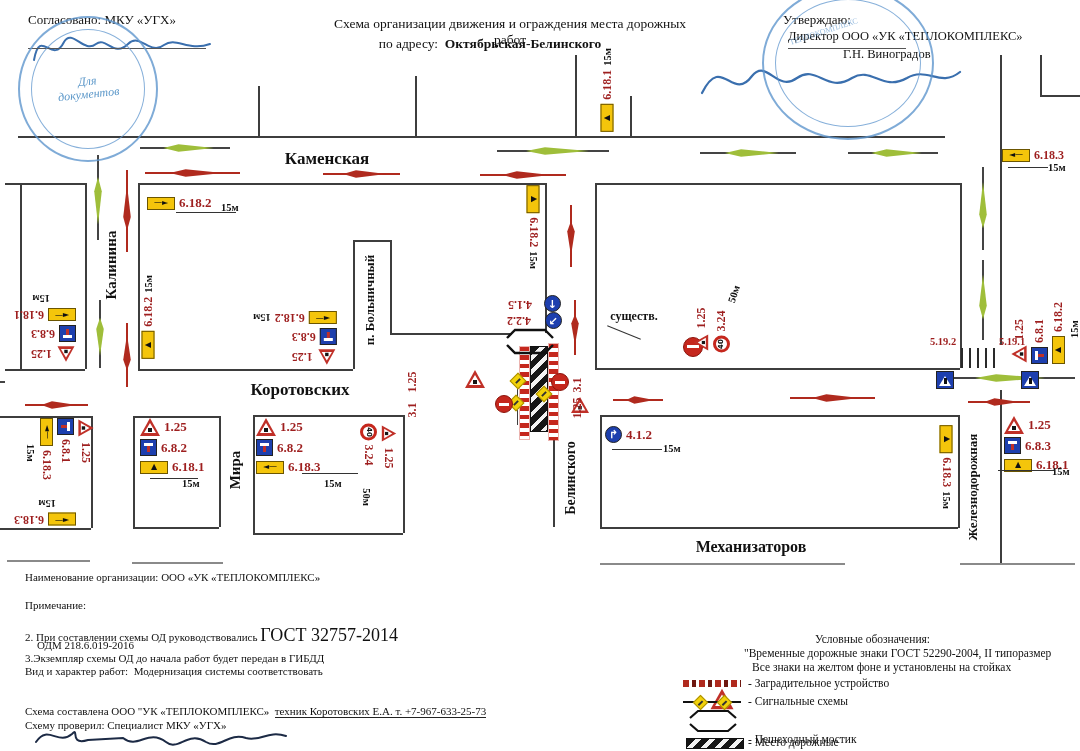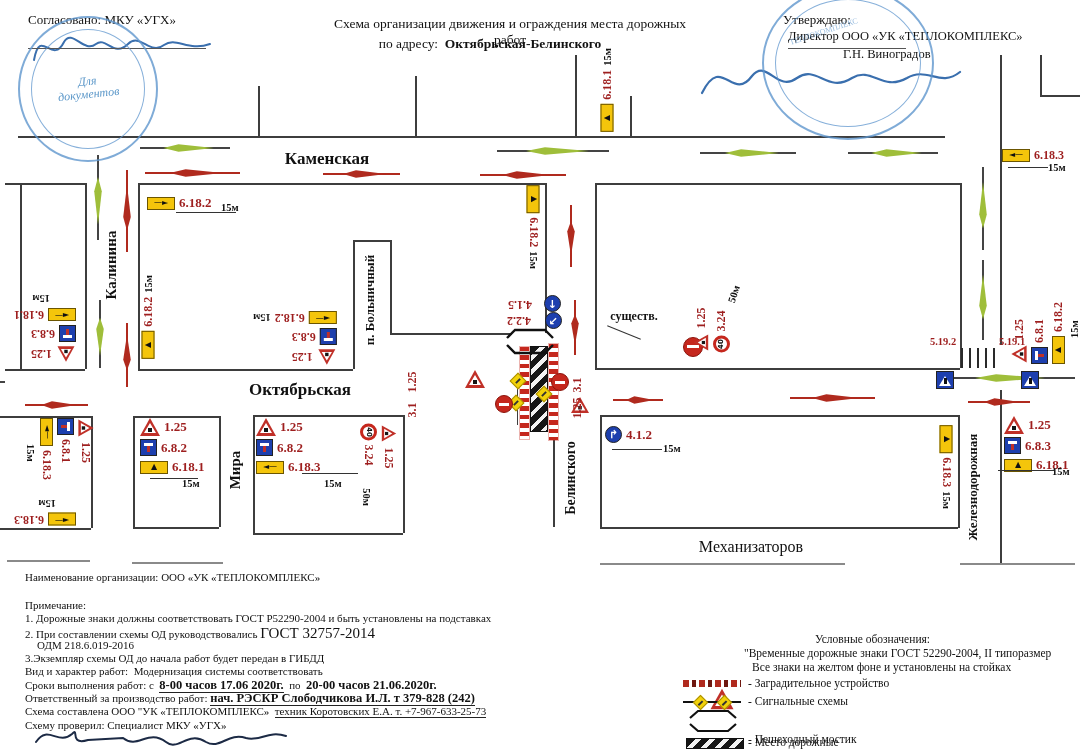--- a/index.html
+++ b/index.html
@@ -128,24 +128,24 @@
     <div class="ln v" style="left:575px;top:55px;height:81px"></div>
     <div class="ln v" style="left:630px;top:96px;height:42px"></div>
     <div class="ln v" style="left:258px;top:86px;height:50px"></div>
     <div class="ln v" style="left:415px;top:76px;height:60px"></div>
   </div>
 
   
   <div class="cl" style="left:327px;top:159px;font-weight:bold;font-size:17px">Каменская</div>
   <div class="cl rm90" style="left:111px;top:265px;font-weight:bold;font-size:15px">Калинина</div>
   <div class="cl rm90" style="left:370px;top:300px;font-weight:bold;font-size:13px">п. Больничный</div>
-  <div class="cl" style="left:300px;top:390px;font-weight:bold;font-size:17px">Октябрьская</div>
+  <div class="cl" style="left:300px;top:390px;font-weight:bold;font-size:17px">Коротовских</div>
   <div class="cl rm90" style="left:235px;top:470px;font-weight:bold;font-size:15px">Мира</div>
   <div class="cl rm90" style="left:571px;top:478px;font-weight:bold;font-size:14px">Белинского</div>
-  <div class="cl" style="left:751px;top:547px;font-weight:normal;font-size:16px">Механизаторов</div>
+  <div class="cl" style="left:751px;top:547px;font-weight:bold;font-size:16px">Механизаторов</div>
   <div class="cl rm90" style="left:973px;top:487px;font-weight:bold;font-size:13px">Железнодорожная</div>
 
   
   <div>
     <div class="arr g" style="left:140px;top:143px;width:90px">
         <div class="sh"></div>
         <div class="hd"></div>
       </div>
     <div class="arr g" style="left:497px;top:146px;width:112px">
         <div class="sh"></div>
@@ -512,40 +512,29 @@
     <path d="M10 45 C 30 5, 40 55, 60 28 C 75 10, 85 45, 105 30 C 125 16, 135 46, 160 30 C 180 18, 190 44, 215 30 C 235 18, 248 40, 268 24" stroke="#3a6fae" fill="none" stroke-width="2.2" stroke-linecap="round"></path>
   </svg>
   <div class="stamp" style="left:762px;top:-14px;width:168px;height:150px">
     <div class="inner"></div>
     <div class="ring">ТЕПЛОКОМПЛЕКС</div>
   </div>
 
   
   <div class="note" style="left:25px;top:571px">Наименование организации: ООО «УК «ТЕПЛОКОМПЛЕКС»</div>
   <div class="note" style="left:25px;top:599px">Примечание:</div>
-  <div class="note" style="left:25px;top:612px">1. Дорожные знаки должны соответствовать ГОСТ Р52290-2004 и быть установлены на подставках</div>
   <div class="note" style="left:25px;top:625px">
     <span>2. При составлении схемы ОД руководствовались</span>
-    <span style="font-size:15px">ГОСТ 32757-2014</span>
+    <span style="font-size:18px">ГОСТ 32757-2014</span>
   </div>
   <div class="note" style="left:37px;top:639px">ОДМ 218.6.019-2016</div>
   <div class="note" style="left:25px;top:652px">3.Экземпляр схемы ОД до начала работ будет передан в ГИБДД</div>
   <div class="note" style="left:25px;top:665px">
     <span>Вид и характер работ:</span>&nbsp;
     <span>Модернизация системы соответствовать</span>
-  </div>
-  <div class="note" style="left:25px;top:678px">
-    <span>Сроки выполнения работ: с</span>&nbsp;
-    <b class="u" style="font-size:12.5px">8-00 часов 17.06 2020г.</b>&nbsp;
-    <span>по</span>&nbsp;
-    <b style="font-size:12.5px">20-00 часов 21.06.2020г.</b>
-  </div>
-  <div class="note" style="left:25px;top:691px">
-    <span>Ответственный за производство работ:</span>
-    <b class="u" style="font-size:12.5px">нач. РЭСКР Слободчикова И.Л. т 379-828 (242)</b>
   </div>
   <div class="note" style="left:25px;top:705px">
     <span>Схема составлена ООО "УК «ТЕПЛОКОМПЛЕКС»</span>&nbsp;
     <span class="u" style="border-bottom:1px solid #222">техник Коротовских Е.А. т. +7-967-633-25-73</span>
   </div>
   <div class="note" style="left:25px;top:719px">Схему проверил: Специалист МКУ «УГХ»</div>
   <svg class="abs" style="left:28px;top:712px" width="280" height="39">
     <path d="M8 30 C 20 12, 30 34, 44 22 C 52 14, 40 34, 60 28 L 95 26 C 110 38, 120 16, 138 30 C 150 40, 160 18, 178 30 C 192 38, 200 20, 218 26 C 232 30, 240 18, 258 24" stroke="#1c2a45" fill="none" stroke-width="2" stroke-linecap="round"></path>
   </svg>
 

